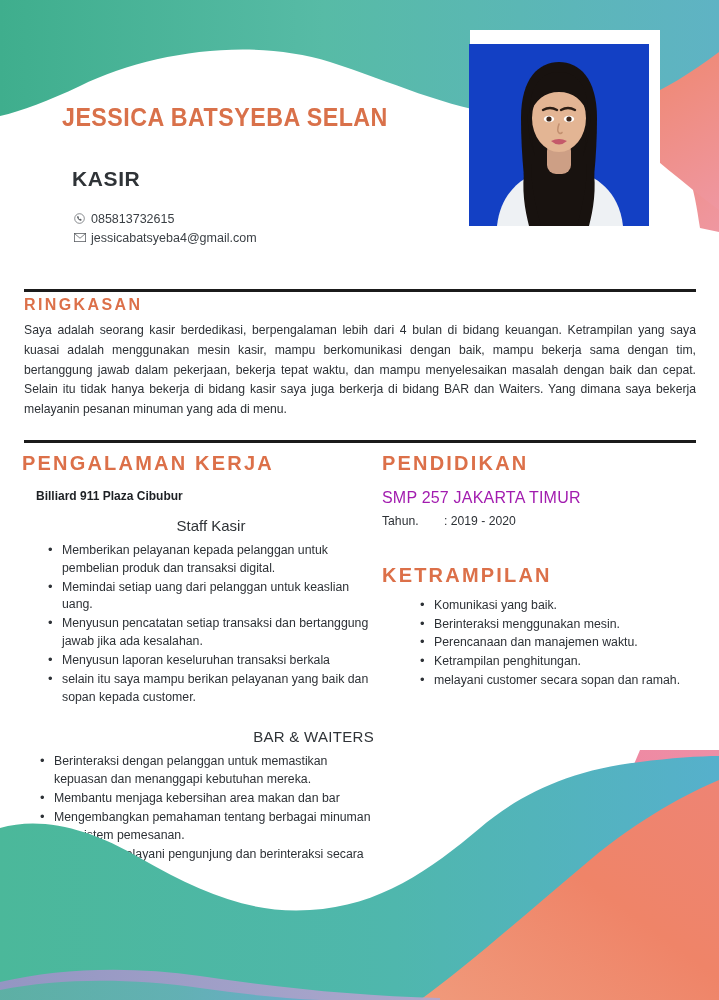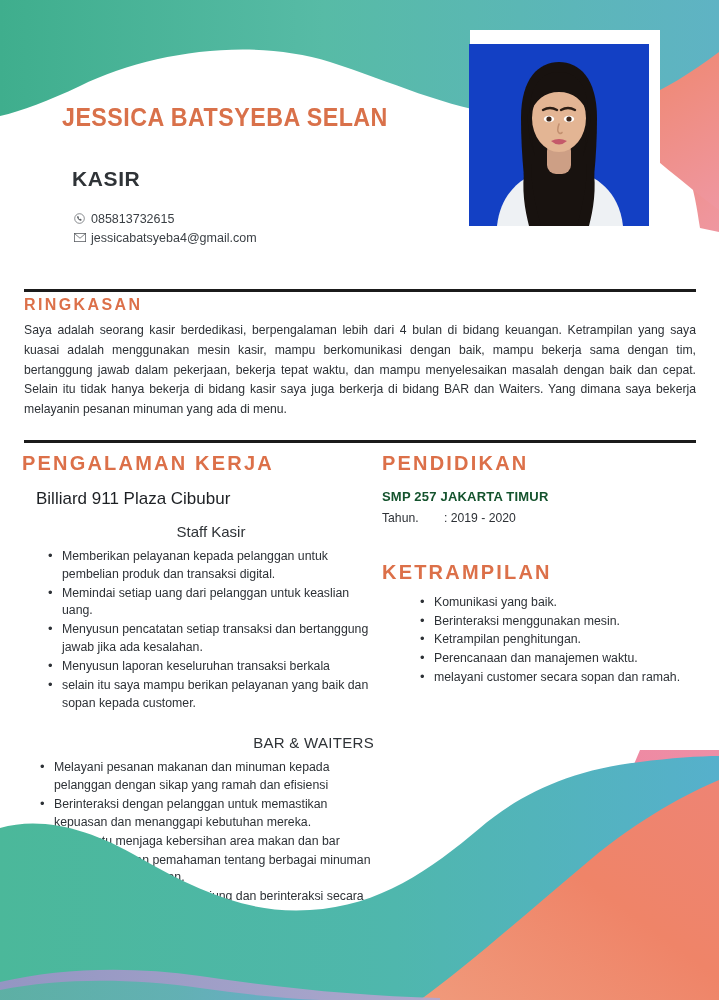--- a/index.html
+++ b/index.html
@@ -133,22 +133,22 @@
   .col-title {
     color: #dc7049;
     font-weight: bold;
     letter-spacing: 2.2px;
     font-size: 20px;
     margin-bottom: 14px;
   }
   .col-title.skills { margin-top: 34px; margin-bottom: 10px; }
 
   .company {
-    font-size: 17px;
-    font-weight: normal;
+    font-size: 12px;
+    font-weight: bold;
     color: #1d2024;
     margin-left: 14px;
   }
   .position {
     font-size: 15px;
     color: #2f3337;
     margin-left: 26px;
     margin-top: 14px;
     margin-bottom: 8px;
     text-align: center;
@@ -182,23 +182,23 @@
     left: 0;
     top: -1px;
     font-size: 13px;
     color: #2d3136;
   }
   ul.bullets.tight { padding-left: 18px; }
   ul.bullets.skills-list { padding-left: 38px; }
 
   .edu-item { margin-bottom: 13px; }
   .edu-school {
-    font-size: 13px;
-    font-weight: bold;
-    color: #14532d;
+    font-size: 16px;
+    font-weight: normal;
+    color: #a21caf;
     letter-spacing: 0.2px;
     margin-bottom: 6px;
   }
   .edu-line {
     font-size: 12.2px;
     color: #2d3136;
     line-height: 1.38;
   }
   .edu-label { display: inline-block; min-width: 62px; }
 </style>
@@ -321,21 +321,20 @@
       <li>Memberikan pelayanan kepada pelanggan untuk pembelian produk dan transaksi digital.</li>
       <li>Memindai setiap uang dari pelanggan untuk keaslian uang.</li>
       <li>Menyusun pencatatan setiap transaksi dan bertanggung jawab jika ada kesalahan.</li>
       <li>Menyusun laporan keseluruhan transaksi berkala</li>
       <li>selain itu saya mampu berikan pelayanan yang baik dan sopan kepada customer.</li>
     </ul>
 
     <div class="subhead">BAR &amp; WAITERS</div>
 
     <ul class="bullets tight">
-      <li>Melayani pesanan makanan dan minuman kepada pelanggan dengan sikap yang ramah dan efisiensi</li>
       <li>Berinteraksi dengan pelanggan untuk memastikan kepuasan dan menanggapi kebutuhan mereka.</li>
       <li>Membantu menjaga kebersihan area makan dan bar</li>
       <li>Mengembangkan pemahaman tentang berbagai minuman dan sistem pemesanan.</li>
       <li>Membantu melayani pengunjung dan berinteraksi secara aktif</li>
     </ul>
   </div>
 
   <div class="col-right">
     <div class="col-title">PENDIDIKAN</div>
 
@@ -344,22 +343,22 @@
       <div class="edu-line">
         <span class="edu-label">Tahun.</span><span>: 2019 - 2020</span>
       </div>
     </div>
 
 
     <div class="col-title skills">KETRAMPILAN</div>
     <ul class="bullets skills-list">
       <li>Komunikasi yang baik.</li>
       <li>Berinteraksi menggunakan mesin.</li>
+      <li>Perencanaan dan manajemen waktu.</li>
       <li>Ketrampilan penghitungan.</li>
-      <li>Perencanaan dan manajemen waktu.</li>
       <li>melayani customer secara sopan dan ramah.</li>
     </ul>
   </div>
 
   <svg class="deco deco-bottom" viewBox="0 0 719 250" preserveAspectRatio="none">
     <defs>
       <linearGradient id="gBotGreen" x1="0" y1="0" x2="1" y2="0">
         <stop offset="0%" stop-color="#4bb89a"></stop>
         <stop offset="55%" stop-color="#4fb7ad"></stop>
         <stop offset="100%" stop-color="#56b0cc"></stop>

